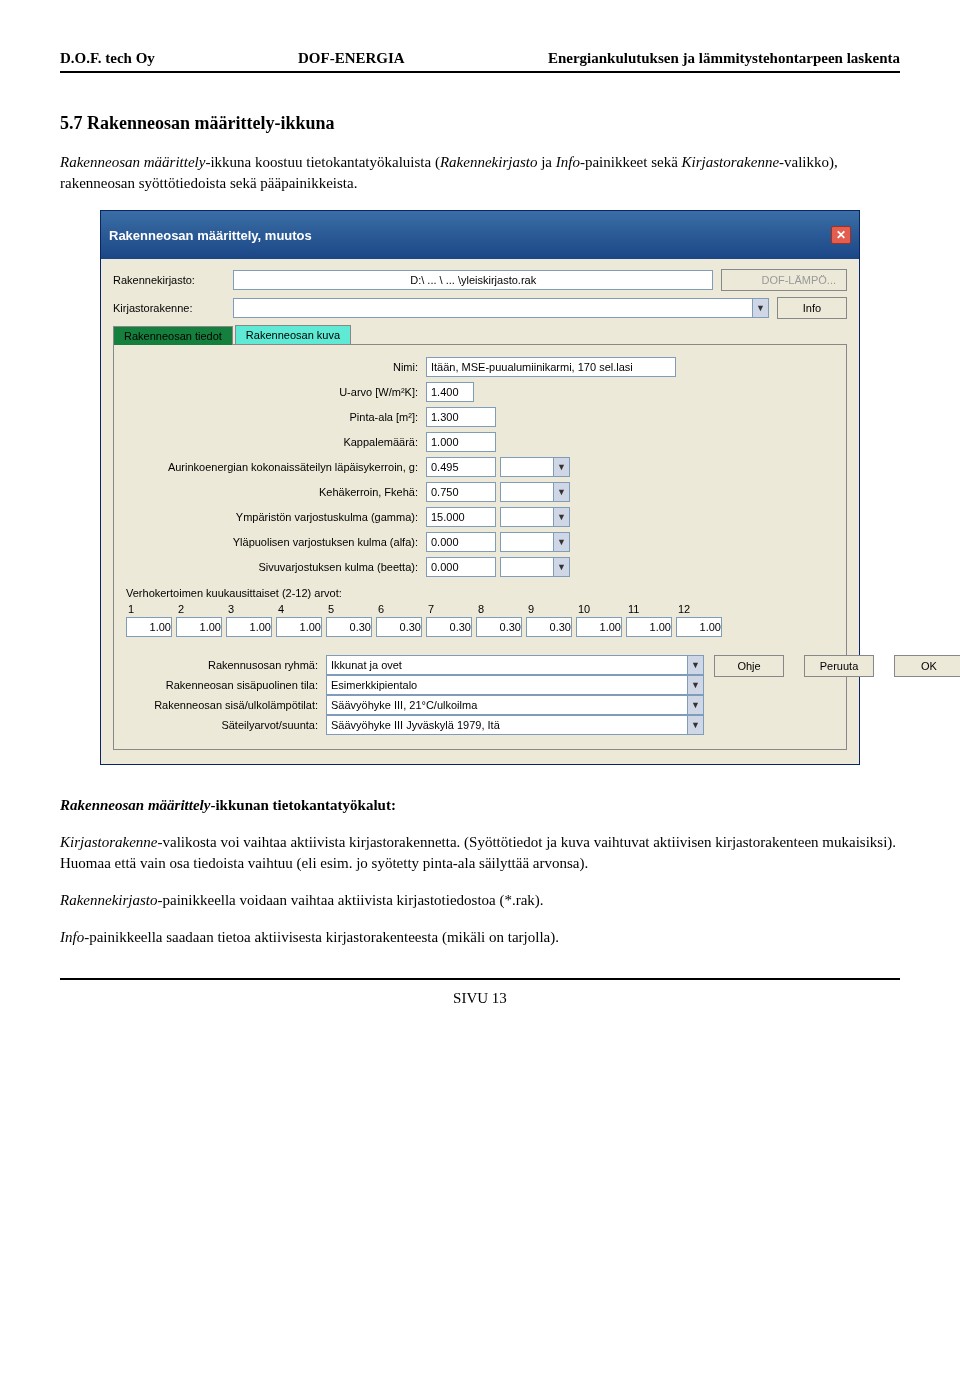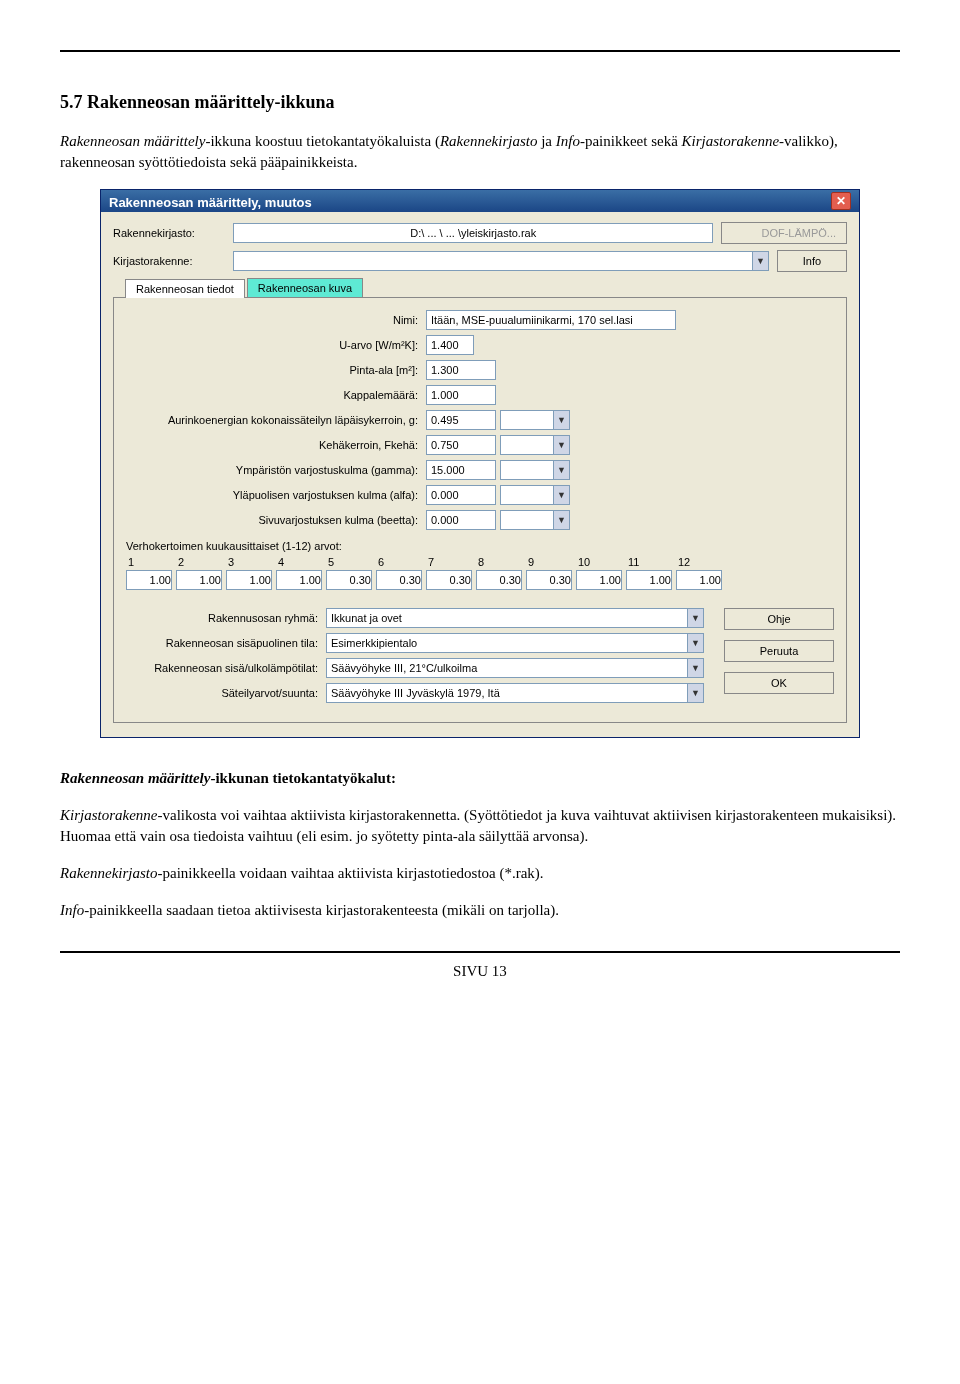--- a/index.html
+++ b/index.html
@@ -9,58 +9,63 @@
   .hr { border-top: 2px solid #000; margin-bottom: 40px; }
   .hr2 { border-top: 2px solid #000; margin-top: 30px; margin-bottom: 10px; }
   h2 { font-size: 18px; font-weight: bold; margin-bottom: 18px; }
   .para { font-size: 15px; line-height: 1.4; margin-bottom: 16px; }
   .italic { font-style: italic; }
   .bold { font-weight: bold; }
   .footer { text-align: center; font-size: 15px; }
 
   
   .dialog { width: 760px; margin: 10px auto 30px auto; border: 1px solid #0a246a; font-family: Tahoma, Arial, sans-serif; font-size: 11px; background: #ece9d8; }
-  .titlebar { background: linear-gradient(#3a6ea5, #1b4686); color: #fff; padding: 2px 8px; display: flex; justify-content: space-between; align-items: flex-end; font-weight: bold; font-size: 13px; }
+  .titlebar { background: linear-gradient(#3a6ea5, #1b4686); color: #fff; padding: 15px 8px; display: flex; justify-content: space-between; align-items: center; font-weight: bold; font-size: 13px; }
   .titlebar .x { width: 20px; height: 18px; background: #e35e4f; border: 1px solid #a03020; text-align: center; line-height: 16px; font-weight: bold; font-size: 12px; color: #fff; border-radius: 2px; }
   .dlg-body { padding: 10px 12px 14px 12px; }
   .toprow { display: flex; align-items: center; margin-bottom: 6px; }
   .toplabel { width: 120px; text-align: left; }
   .pathbox { flex: 1; background: #fff; border: 1px solid #7f9db9; height: 20px; line-height: 18px; text-align: center; font-size: 11px; margin-right: 8px; }
   .btn { background: #ece9d8; border: 1px solid #888; padding: 2px 10px; height: 22px; min-width: 70px; text-align: center; font-size: 11px; display: inline-block; line-height: 16px; }
   .btn.disabled { color: #999; padding-left: 39px; }
   .combo { flex: 1; background: #fff; border: 1px solid #7f9db9; height: 20px; margin-right: 8px; position: relative; }
   .combo .arrow, .smallcombo .arrow { position: absolute; right: 0; top: 0; width: 16px; height: 100%; background: #cfd6e6; border-left: 1px solid #7f9db9; text-align: center; line-height: 18px; font-size: 9px; color: #333; }
   .combo .val { padding-left: 4px; line-height: 18px; }
   .tabs { display: flex; margin-top: 6px; }
   .tab { border: 1px solid #888; border-bottom: none; padding: 3px 10px; background: #5eead4; font-size: 11px; margin-right: 2px; }
-  .tab.active { background: #ffffff; position: relative; top: 1px; margin-left: 12px; }
+  .tab.active { background: #15803d; position: relative; top: 1px; }
   .tabpane { border: 1px solid #888; padding: 12px 12px 14px 12px; background: #ece9d8; }
   .frow { display: flex; align-items: center; margin-bottom: 5px; }
   .flabel { width: 300px; text-align: right; padding-right: 8px; }
   .finput { width: 250px; background: #fff; border: 1px solid #7f9db9; height: 20px; line-height: 18px; padding-left: 4px; font-size: 11px; }
   .smallcombo { width: 70px; background: #fff; border: 1px solid #7f9db9; height: 20px; position: relative; line-height: 18px; padding-left: 4px; font-size: 11px; margin-left: 4px; }
   .section-label { margin-top: 10px; margin-bottom: 4px; font-size: 11px; }
   .month-row { display: flex; gap: 4px; }
   .mcol { display: flex; flex-direction: column; width: 46px; }
   .mcol .mh { text-align: left; padding-left: 2px; font-size: 11px; margin-bottom: 2px; }
   .mcol input { width: 100%; height: 20px; border: 1px solid #7f9db9; background: #fff; font-size: 11px; padding-left: 3px; text-align: right; }
   .bottom-area { display: flex; margin-top: 18px; }
   .bottom-left { flex: 1; }
-  .brow { display: flex; align-items: center; margin-bottom: 5px; }
+  .brow { display: flex; align-items: center; }
   .blabel { width: 200px; text-align: right; padding-right: 8px; }
   .bcombo { flex: 1; background: #fff; border: 1px solid #7f9db9; height: 20px; position: relative; line-height: 18px; padding-left: 4px; font-size: 11px; margin-right: 10px; }
   .bcombo .arrow { position: absolute; right: 0; top: 0; width: 16px; height: 100%; background: #cfd6e6; border-left: 1px solid #7f9db9; text-align: center; line-height: 18px; font-size: 9px; color: #333; }
-  .right-buttons { width: 120px; display: flex; flex-direction: column; gap: 10px; align-items: flex-end; }
+  .right-buttons { width: 120px; display: flex; gap: 20px; }
   .right-buttons .btn { width: 110px; }
 </style>
 </head>
 <body>
 
 <div class="page">
 
+  <div class="doc-header">
+    <span>D.O.F. tech Oy</span>
+    <span>DOF-ENERGIA</span>
+    <span>Energiankulutuksen ja lämmitystehontarpeen laskenta</span>
+  </div>
   <div class="hr"></div>
 
   <h2>5.7 Rakenneosan määrittely-ikkuna</h2>
 
   <p class="para">
     <span class="italic">Rakenneosan määrittely</span><span>-ikkuna koostuu tietokantatyökaluista (</span><span class="italic">Rakennekirjasto</span><span> ja </span><span class="italic">Info</span><span>-painikkeet sekä </span><span class="italic">Kirjastorakenne</span><span>-valikko), rakenneosan syöttötiedoista sekä pääpainikkeista.</span>
   </p>
 
   <div class="dialog">
     <div class="titlebar">
@@ -135,21 +140,21 @@
             </div>
         </div>
         <div class="frow">
           <div class="flabel">Sivuvarjostuksen kulma (beetta):</div>
           <input class="finput" style="width: 70px;" value="0.000">
           <div class="smallcombo">
               <span class="arrow">▼</span>
             </div>
         </div>
 
-        <div class="section-label">Verhokertoimen kuukausittaiset (1-12) arvot:</div>
+        <div class="section-label">Verhokertoimen kuukausittaiset (2-12) arvot:</div>
         <div class="month-row" id="month-row">
             <div class="mcol">
               <div class="mh">1</div>
               <input value="1.00" style="">
             </div>
             <div class="mcol">
               <div class="mh">2</div>
               <input value="1.00" style="">
             </div>
             <div class="mcol">

